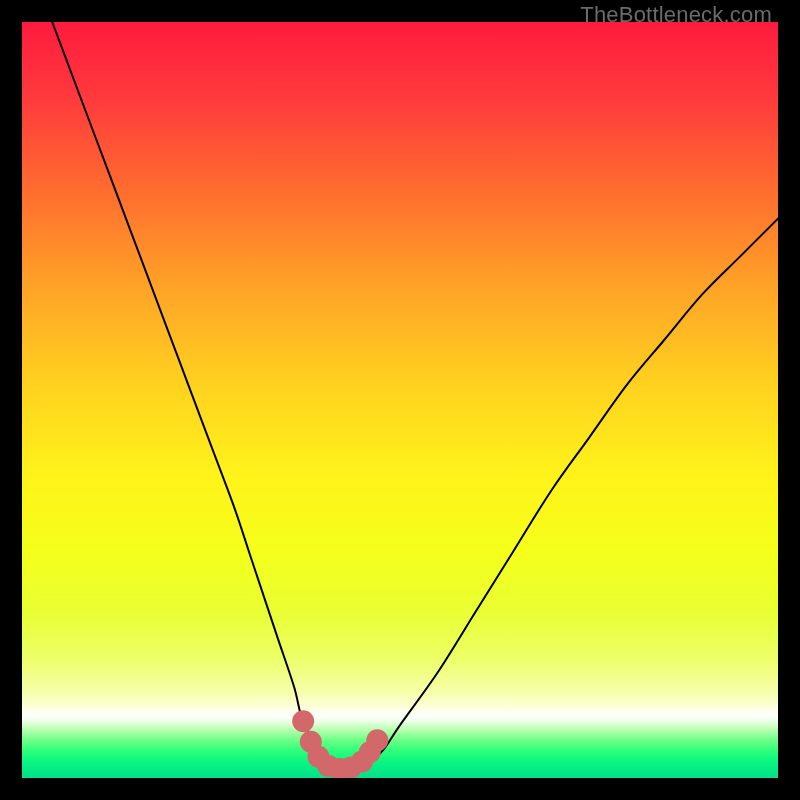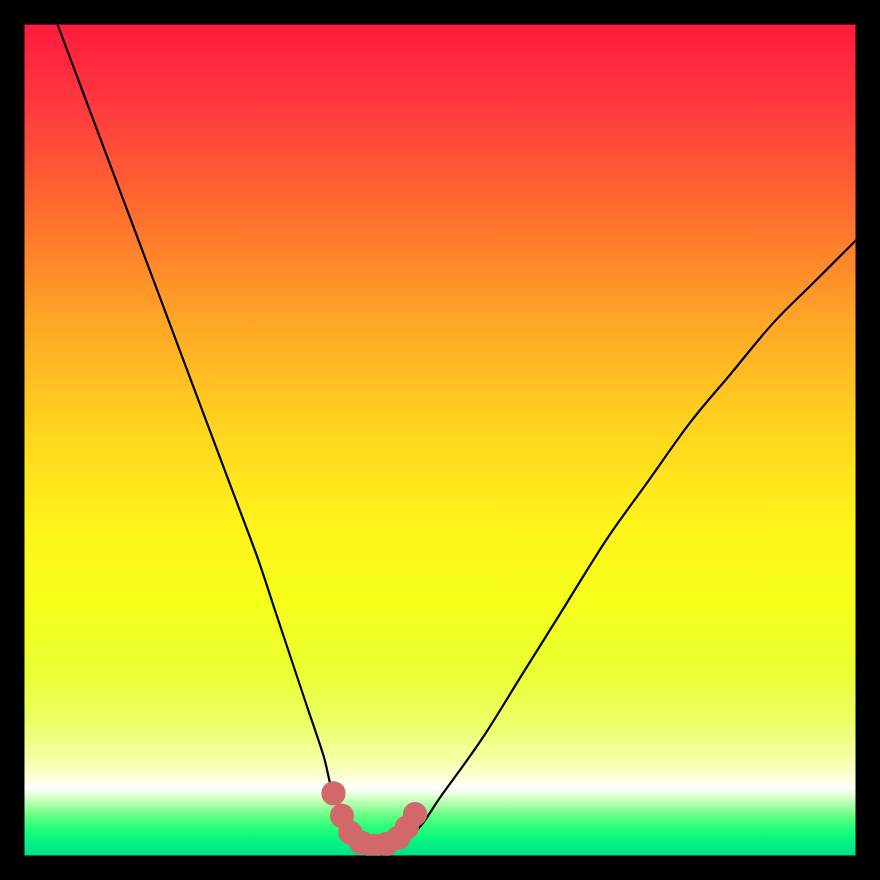--- a/index.html
+++ b/index.html
@@ -84,13 +84,14 @@
           <circle cx="306.2" cy="743.9" r="11" fill="#d2686a"></circle>
           <circle cx="317.5" cy="746.9" r="11" fill="#d2686a"></circle>
           <circle cx="328.9" cy="745.4" r="11" fill="#d2686a"></circle>
           <circle cx="340.2" cy="739.4" r="11" fill="#d2686a"></circle>
           <circle cx="347.8" cy="730.3" r="11" fill="#d2686a"></circle>
           <circle cx="355.3" cy="718.2" r="11" fill="#d2686a"></circle>
         </g>
     </svg>
   </div>
 
+  <div class="watermark">TheBottleneck.com</div>
 </div>
 
 </body></html>

